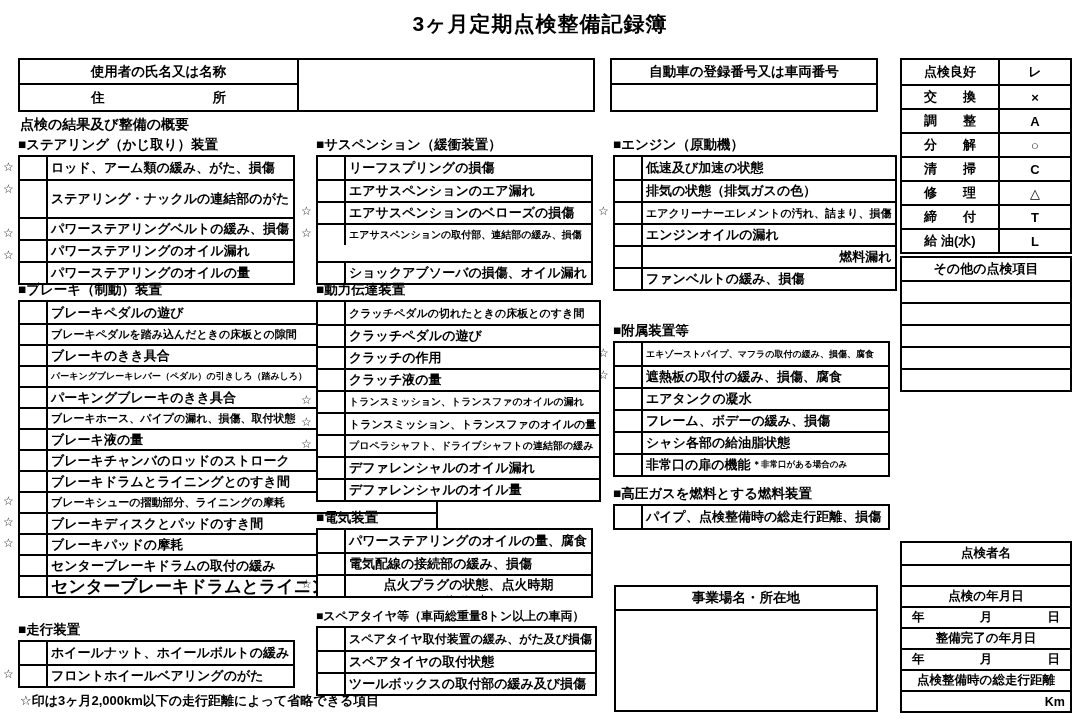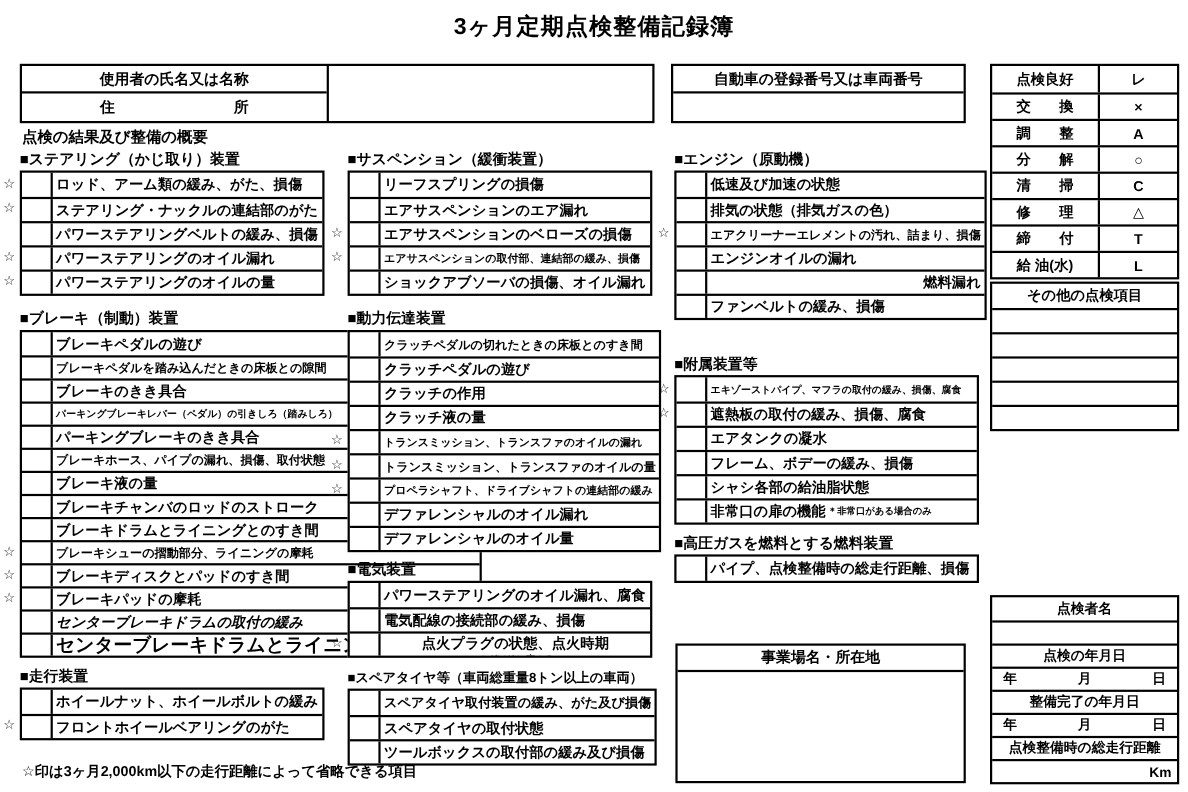--- a/index.html
+++ b/index.html
@@ -130,21 +130,21 @@
           <span class="star" style="top: 72px;">☆</span>
           <span class="star" style="top: 94px;">☆</span>
         </div>
         <div class="sec-table">
           <div class="item-row" style="height: 22px;">
             <div class="chk"></div>
             <div class="lbl" style="font-size: 13px;">
               <span>ロッド、アーム類の緩み、がた、損傷</span>
             </div>
           </div>
-          <div class="item-row" style="height: 22px; text-align: center;">
+          <div class="item-row" style="height: 38px; text-align: center;">
             <div class="chk"></div>
             <div class="lbl" style="font-size: 13px;">
               <span>ステアリング・ナックルの連結部のがた</span>
             </div>
           </div>
           <div class="item-row" style="height: 22px;">
             <div class="chk"></div>
             <div class="lbl" style="font-size: 13px;">
               <span>パワーステアリングベルトの緩み、損傷</span>
             </div>
@@ -238,36 +238,36 @@
             <div class="lbl" style="font-size: 13px;">
               <span>ブレーキディスクとパッドのすき間</span>
             </div>
           </div>
           <div class="item-row" style="height: 21px;">
             <div class="chk"></div>
             <div class="lbl" style="font-size: 13px;">
               <span>ブレーキパッドの摩耗</span>
             </div>
           </div>
-          <div class="item-row" style="height: 21px; font-style: italic;">
+          <div class="item-row" style="height: 21px;">
             <div class="chk"></div>
             <div class="lbl" style="font-size: 13px;">
               <span>センターブレーキドラムの取付の緩み</span>
             </div>
           </div>
           <div class="item-row" style="height: 21px;">
             <div class="chk"></div>
             <div class="lbl" style="font-size: 17px; text-align: center;">
               <span>センターブレーキドラムとライニングとのすき間</span>
             </div>
           </div>
         </div>
       </div>
     </div>
-  <div class="sec" style="left:2px;top:606px;width:293px">
+  <div class="sec" style="left:2px;top:621px;width:293px">
       <div class="sec-title">■走行装置</div>
       <div class="sec-body">
         <div class="star-gutter">
           <span class="star" style="top: 28px;">☆</span>
         </div>
         <div class="sec-table">
           <div class="item-row" style="height: 22px;">
             <div class="chk"></div>
             <div class="lbl" style="font-size: 13px;">
               <span>ホイールナット、ホイールボルトの緩み</span>
@@ -308,21 +308,21 @@
             <div class="lbl" style="font-size: 13px;">
               <span>エアサスペンションのベローズの損傷</span>
             </div>
           </div>
           <div class="item-row" style="height: 22px;">
             <div class="chk"></div>
             <div class="lbl" style="font-size: 10px;">
               <span>エアサスペンションの取付部、連結部の緩み、損傷</span>
             </div>
           </div>
-          <div class="item-row" style="height: 22px;">
+          <div class="item-row" style="height: 22px; margin-top: 16px;">
             <div class="chk"></div>
             <div class="lbl" style="font-size: 13px;">
               <span>ショックアブソーバの損傷、オイル漏れ</span>
             </div>
           </div>
         </div>
       </div>
     </div>
   <div class="sec" style="left:300px;top:281px;width:293px">
       <div class="sec-title">■動力伝達装置</div>
@@ -393,21 +393,21 @@
   <div class="sec" style="left:300px;top:509px;width:293px">
       <div class="sec-title">■電気装置</div>
       <div class="sec-body">
         <div class="star-gutter">
           <span class="star" style="top: 50px;">☆</span>
         </div>
         <div class="sec-table">
           <div class="item-row" style="height: 22px;">
             <div class="chk"></div>
             <div class="lbl" style="font-size: 13px;">
-              <span>パワーステアリングのオイル漏れ、腐食</span>
+              <span>パワーステアリングのオイルの量、腐食</span>
             </div>
           </div>
           <div class="item-row" style="height: 22px;">
             <div class="chk"></div>
             <div class="lbl" style="font-size: 13px;">
               <span>電気配線の接続部の緩み、損傷</span>
             </div>
           </div>
           <div class="item-row" style="height: 22px;">
             <div class="chk"></div>

